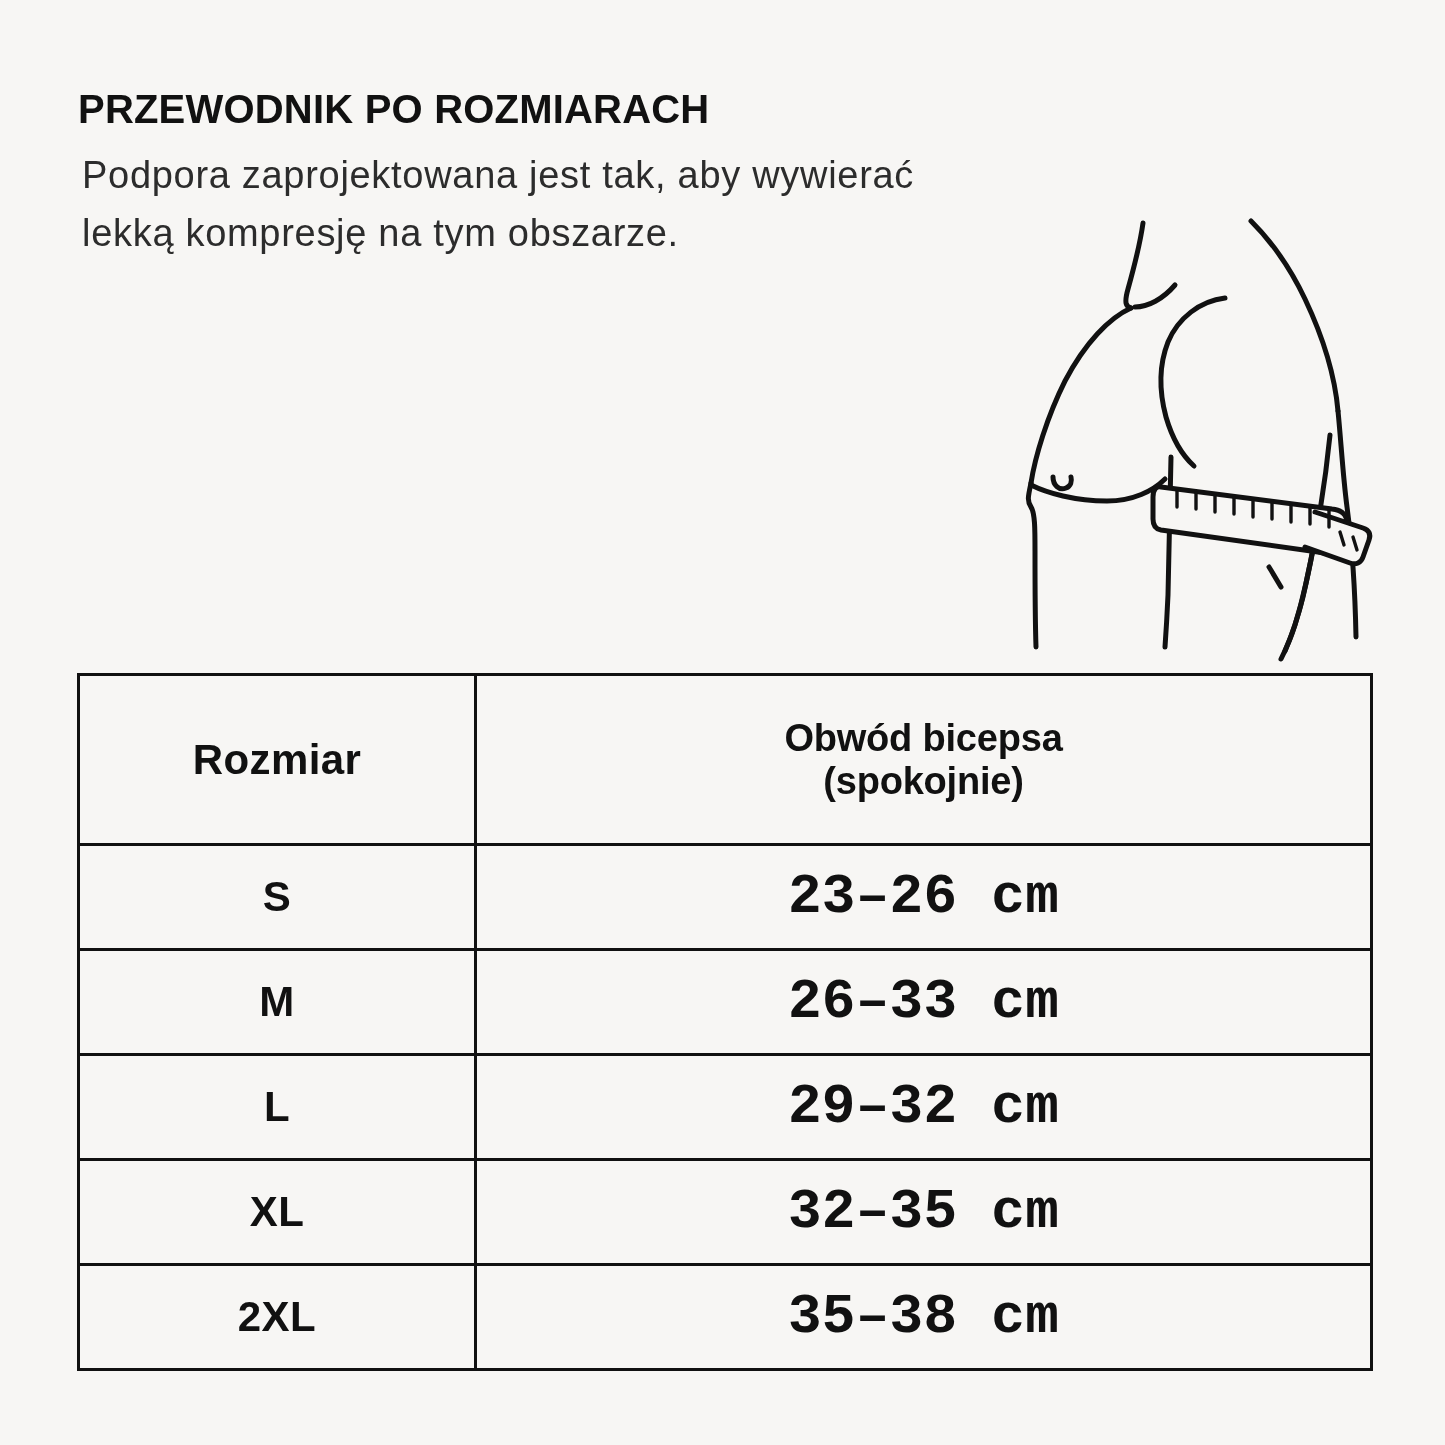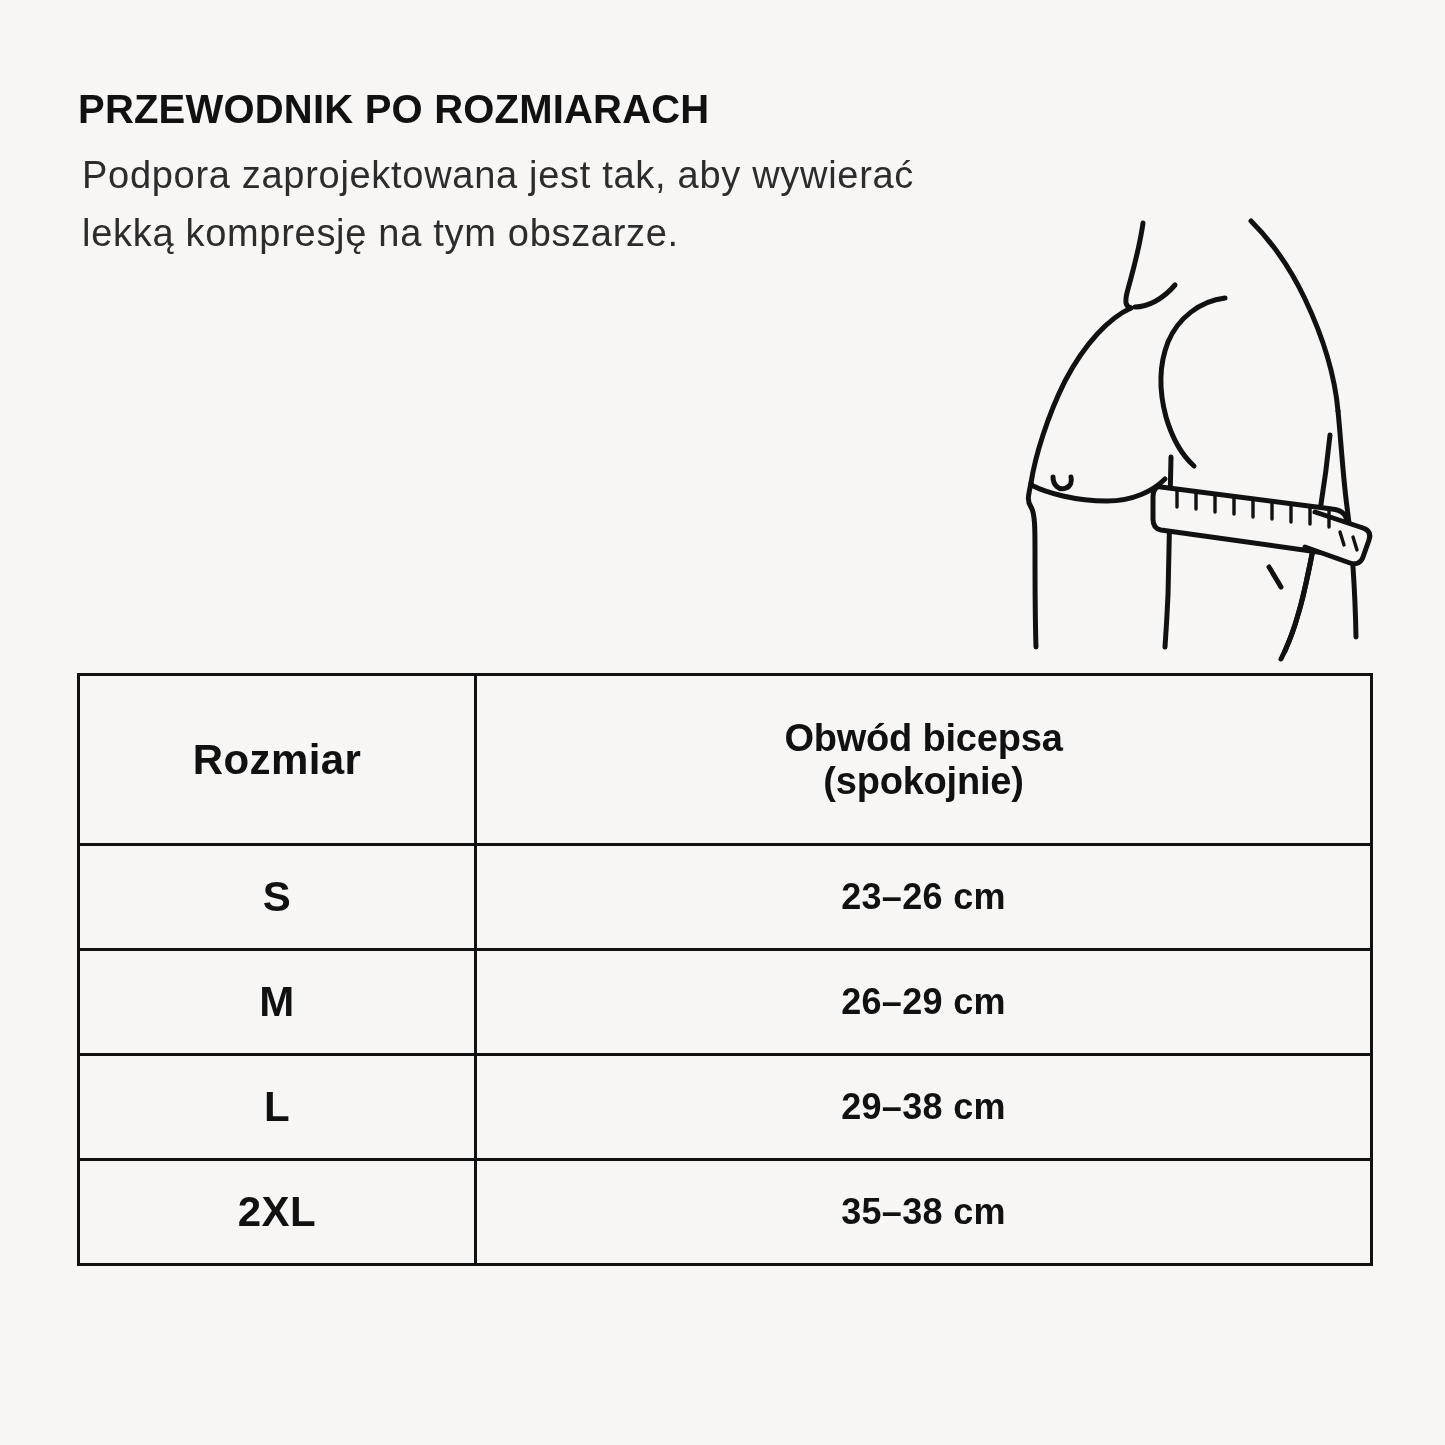--- a/index.html
+++ b/index.html
@@ -113,22 +113,23 @@
   .size-table tbody td {
     height: 98px;
     font-weight: 700;
     padding: 2px 10px;
   }
   .td-size {
     font-size: 42px;
     letter-spacing: 0.5px;
   }
   .td-range {
-    font-size: 36px;
+    font-size: 56px;
     letter-spacing: 0.3px;
+    font-family: Liberation Mono, monospace;
   }
 </style>
 </head>
 <body>
 
 <div class="page">
 
   <div class="text-block">
     <h1 class="guide-title">PRZEWODNIK PO ROZMIARACH</h1>
     <p class="guide-body">Podpora zaprojektowana jest tak, aby wywierać lekką kompresję na tym obszarze.</p>
@@ -190,25 +191,29 @@
         </th>
       </tr>
     </thead>
     <tbody>
       <tr>
         <td class="td-size">S</td>
         <td class="td-range">23–26 cm</td>
       </tr>
       <tr>
         <td class="td-size">M</td>
-        <td class="td-range">26–29 cm</td>
+        <td class="td-range">26–33 cm</td>
       </tr>
       <tr>
         <td class="td-size">L</td>
-        <td class="td-range">29–38 cm</td>
+        <td class="td-range">29–32 cm</td>
+      </tr>
+      <tr>
+        <td class="td-size">XL</td>
+        <td class="td-range">32–35 cm</td>
       </tr>
       <tr>
         <td class="td-size">2XL</td>
         <td class="td-range">35–38 cm</td>
       </tr>
     </tbody>
   </table>
 
 </div>
 

